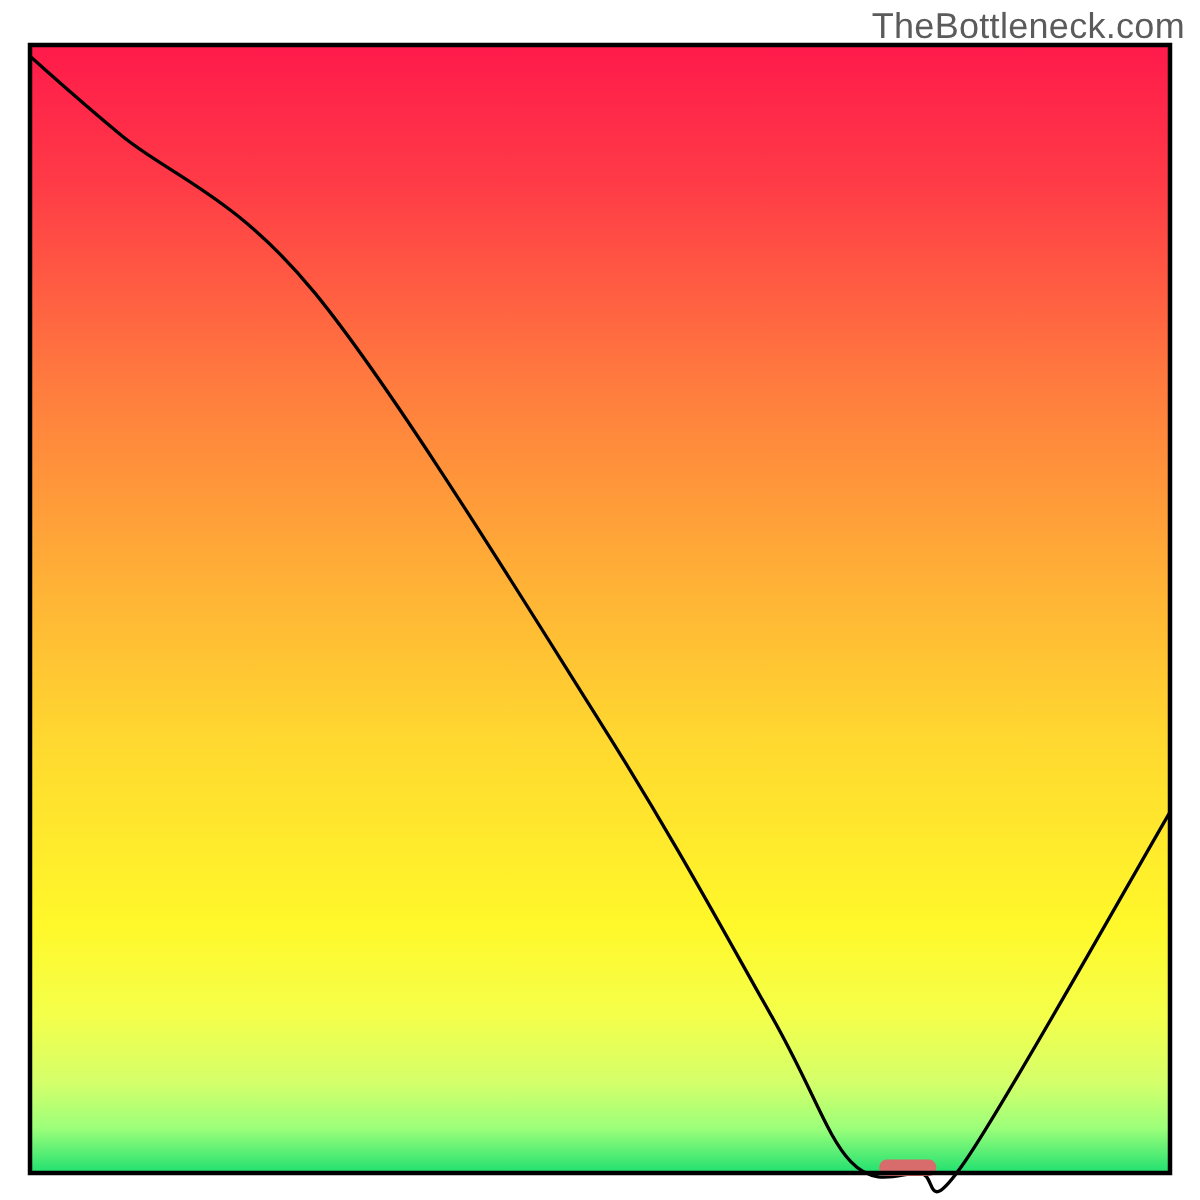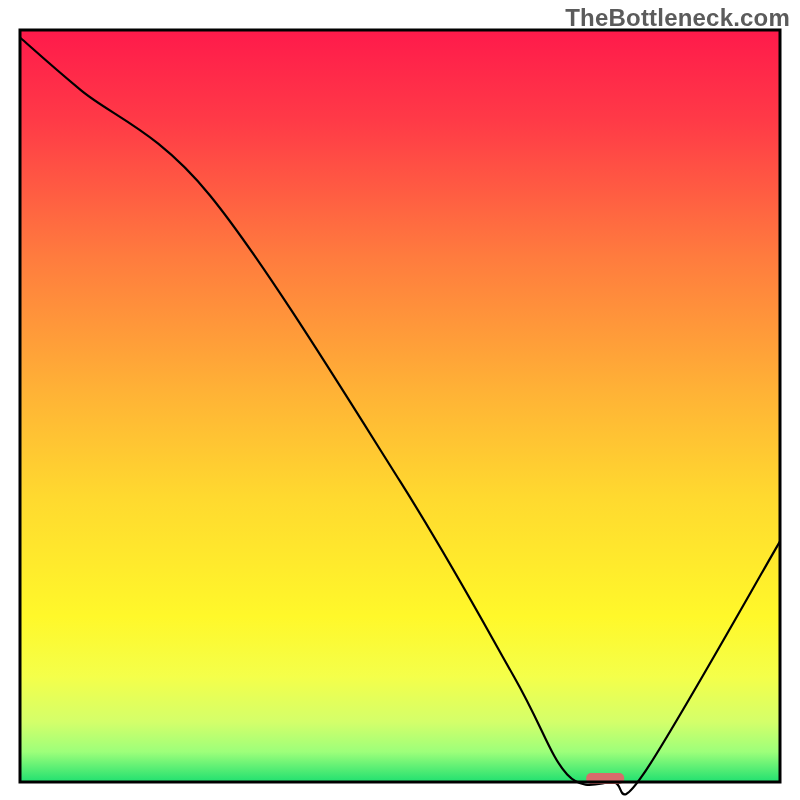--- a/index.html
+++ b/index.html
@@ -14,21 +14,21 @@
     position: relative;
     width: 800px;
     height: 800px;
   }
   .watermark {
     position: absolute;
     top: 4px;
     right: 10px;
     font-size: 24px;
     color: #5b5b5b;
-    font-weight: 700;
+    font-weight: 400;
     letter-spacing: 0.2px;
   }
   svg {
     display: block;
   }
 </style>
 </head>
 <body>
 
 <div class="container">

